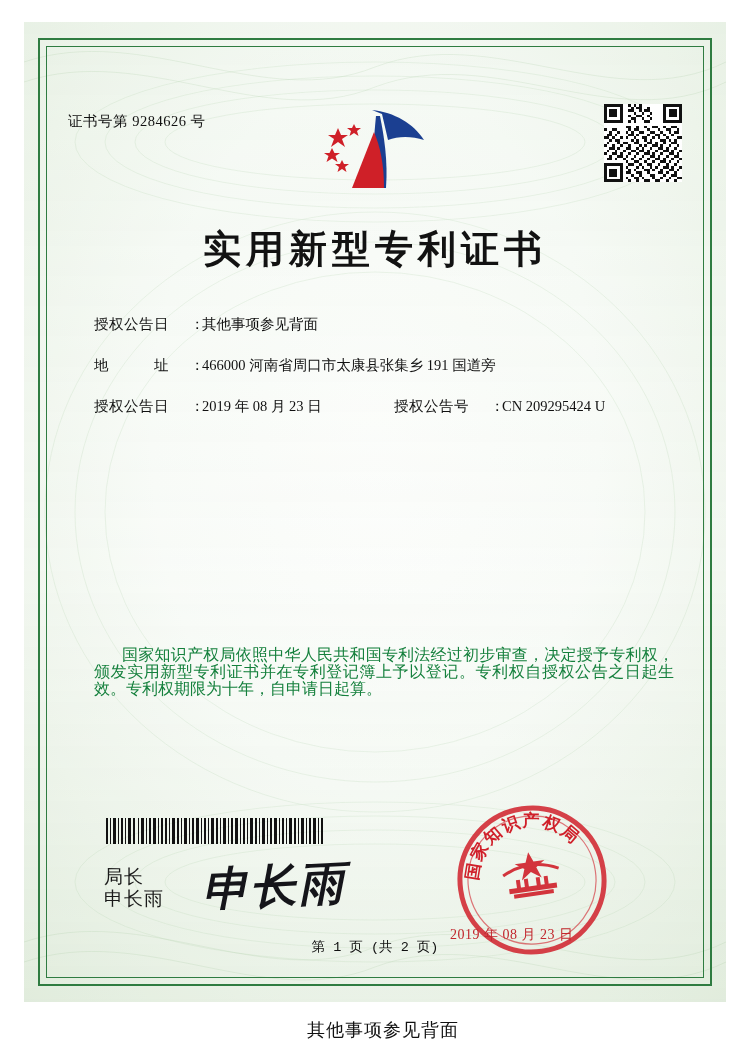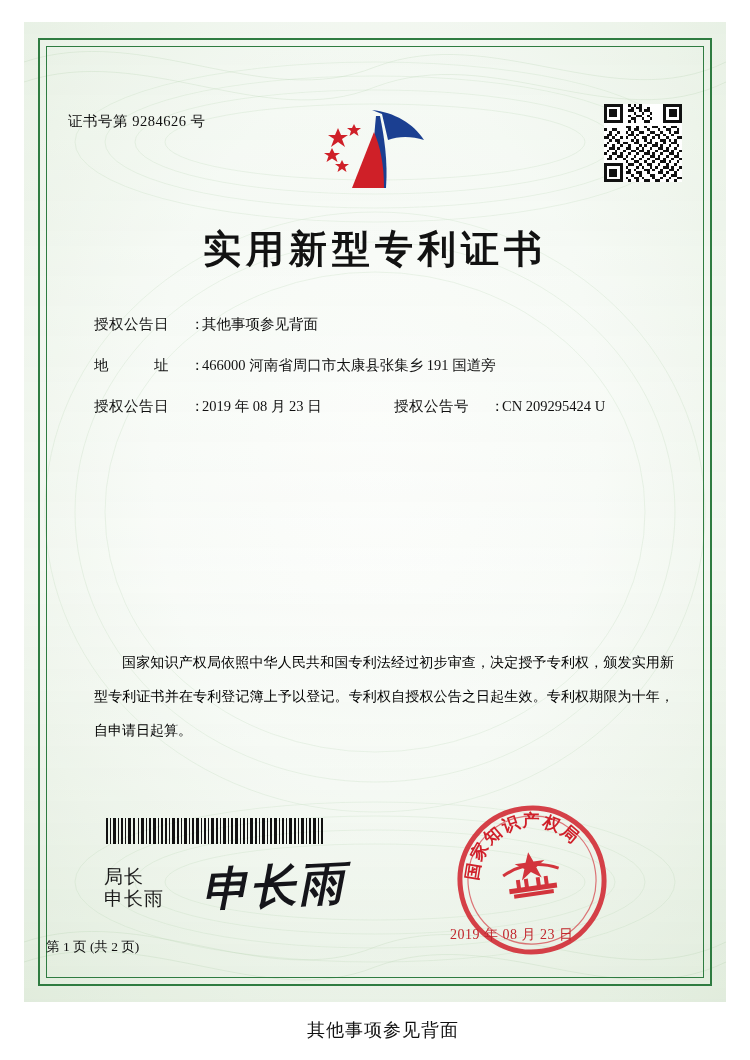--- a/index.html
+++ b/index.html
@@ -134,23 +134,23 @@
     position: absolute;
     left: 300px;
     top: 0;
   }
   .seg2 .flabel { width: 96px; }
   .paras {
     position: absolute;
     left: 48px;
     top: 600px;
     width: 580px;
-    font-size: 14px;
-    line-height: 34px;
-    color: #000000;
+    font-size: 16px;
+    line-height: 17px;
+    color: #15803d;
     text-align: justify;
   }
   .paras p {
     margin: 0 0 3px 0;
     text-indent: 28px;
   }
   .barcode {
     position: absolute;
     left: 60px;
     top: 772px;
@@ -190,23 +190,24 @@
     top: 880px;
     font-size: 14px;
     color: #c2272d;
     letter-spacing: 0.5px;
   }
   .page-no {
     position: absolute;
     left: 0;
     top: 892px;
     width: 100%;
-    text-align: left;
+    text-align: center;
     font-size: 13.5px;
     color: #111;
+    font-family: Liberation Mono, monospace;
   }
   .footnote {
     position: absolute;
     left: 8px;
     top: 1018px;
     width: 100%;
     text-align: center;
     font-size: 18px;
     color: #111;
     letter-spacing: 1px;

